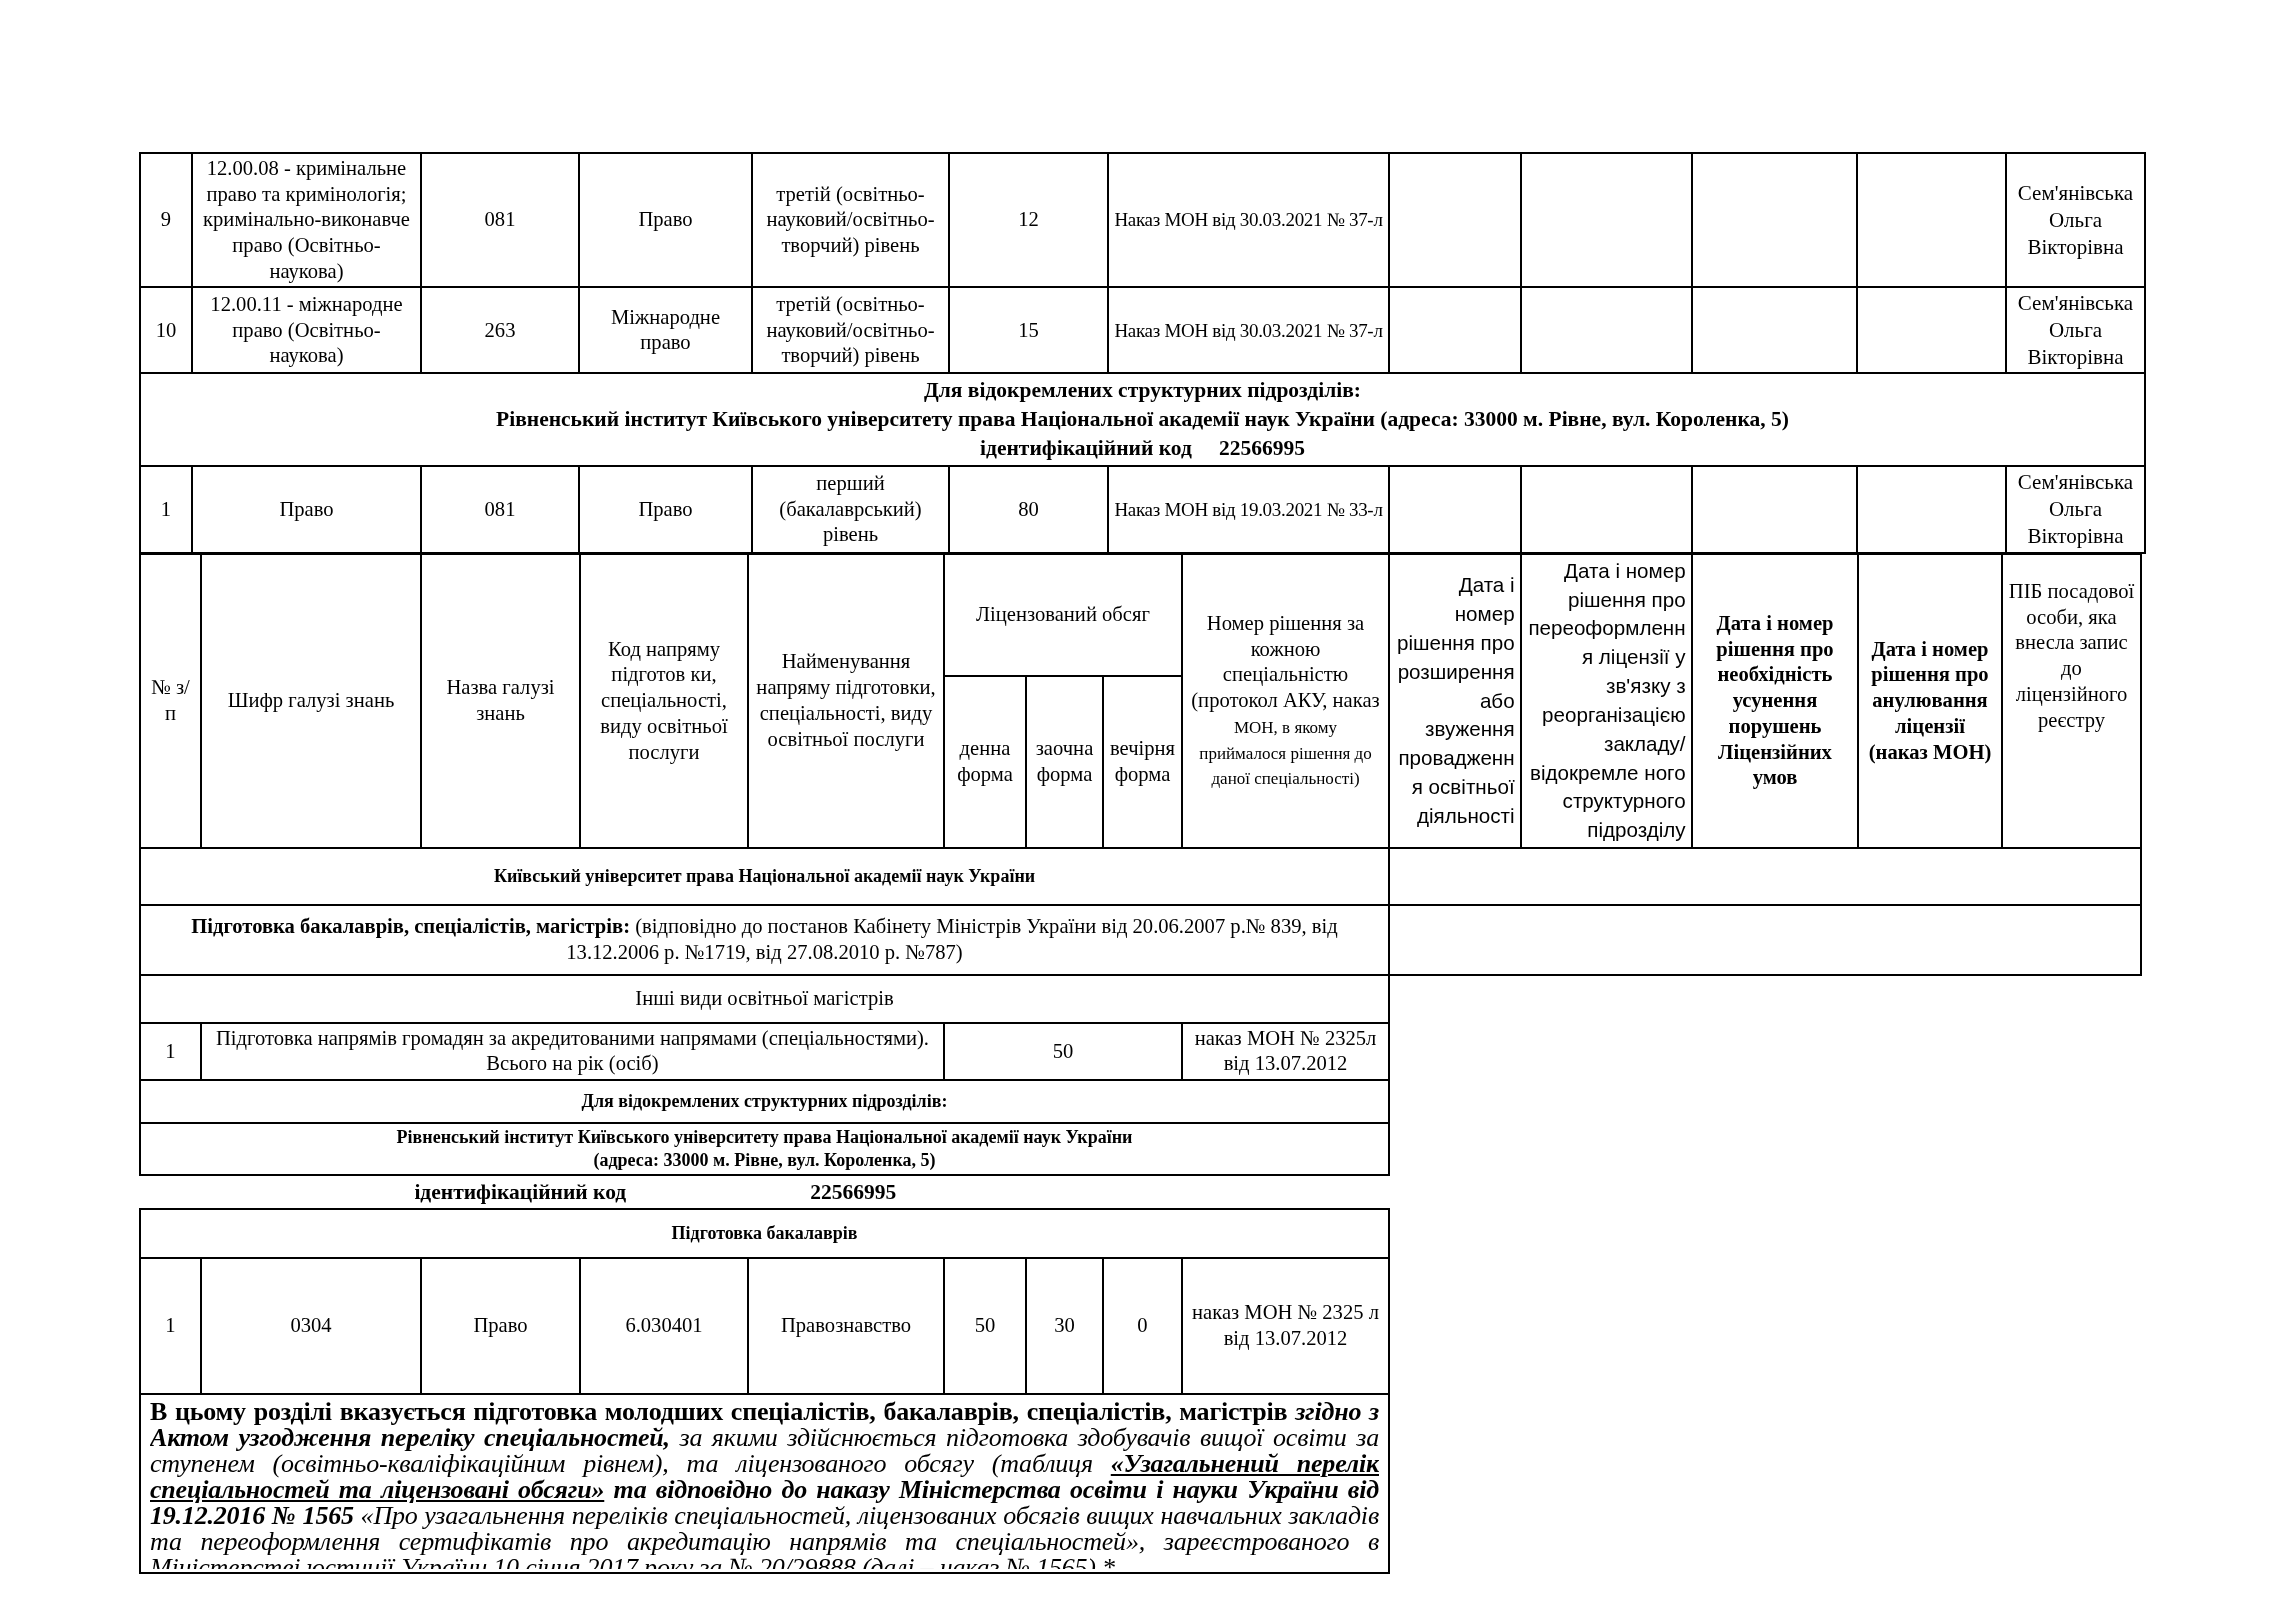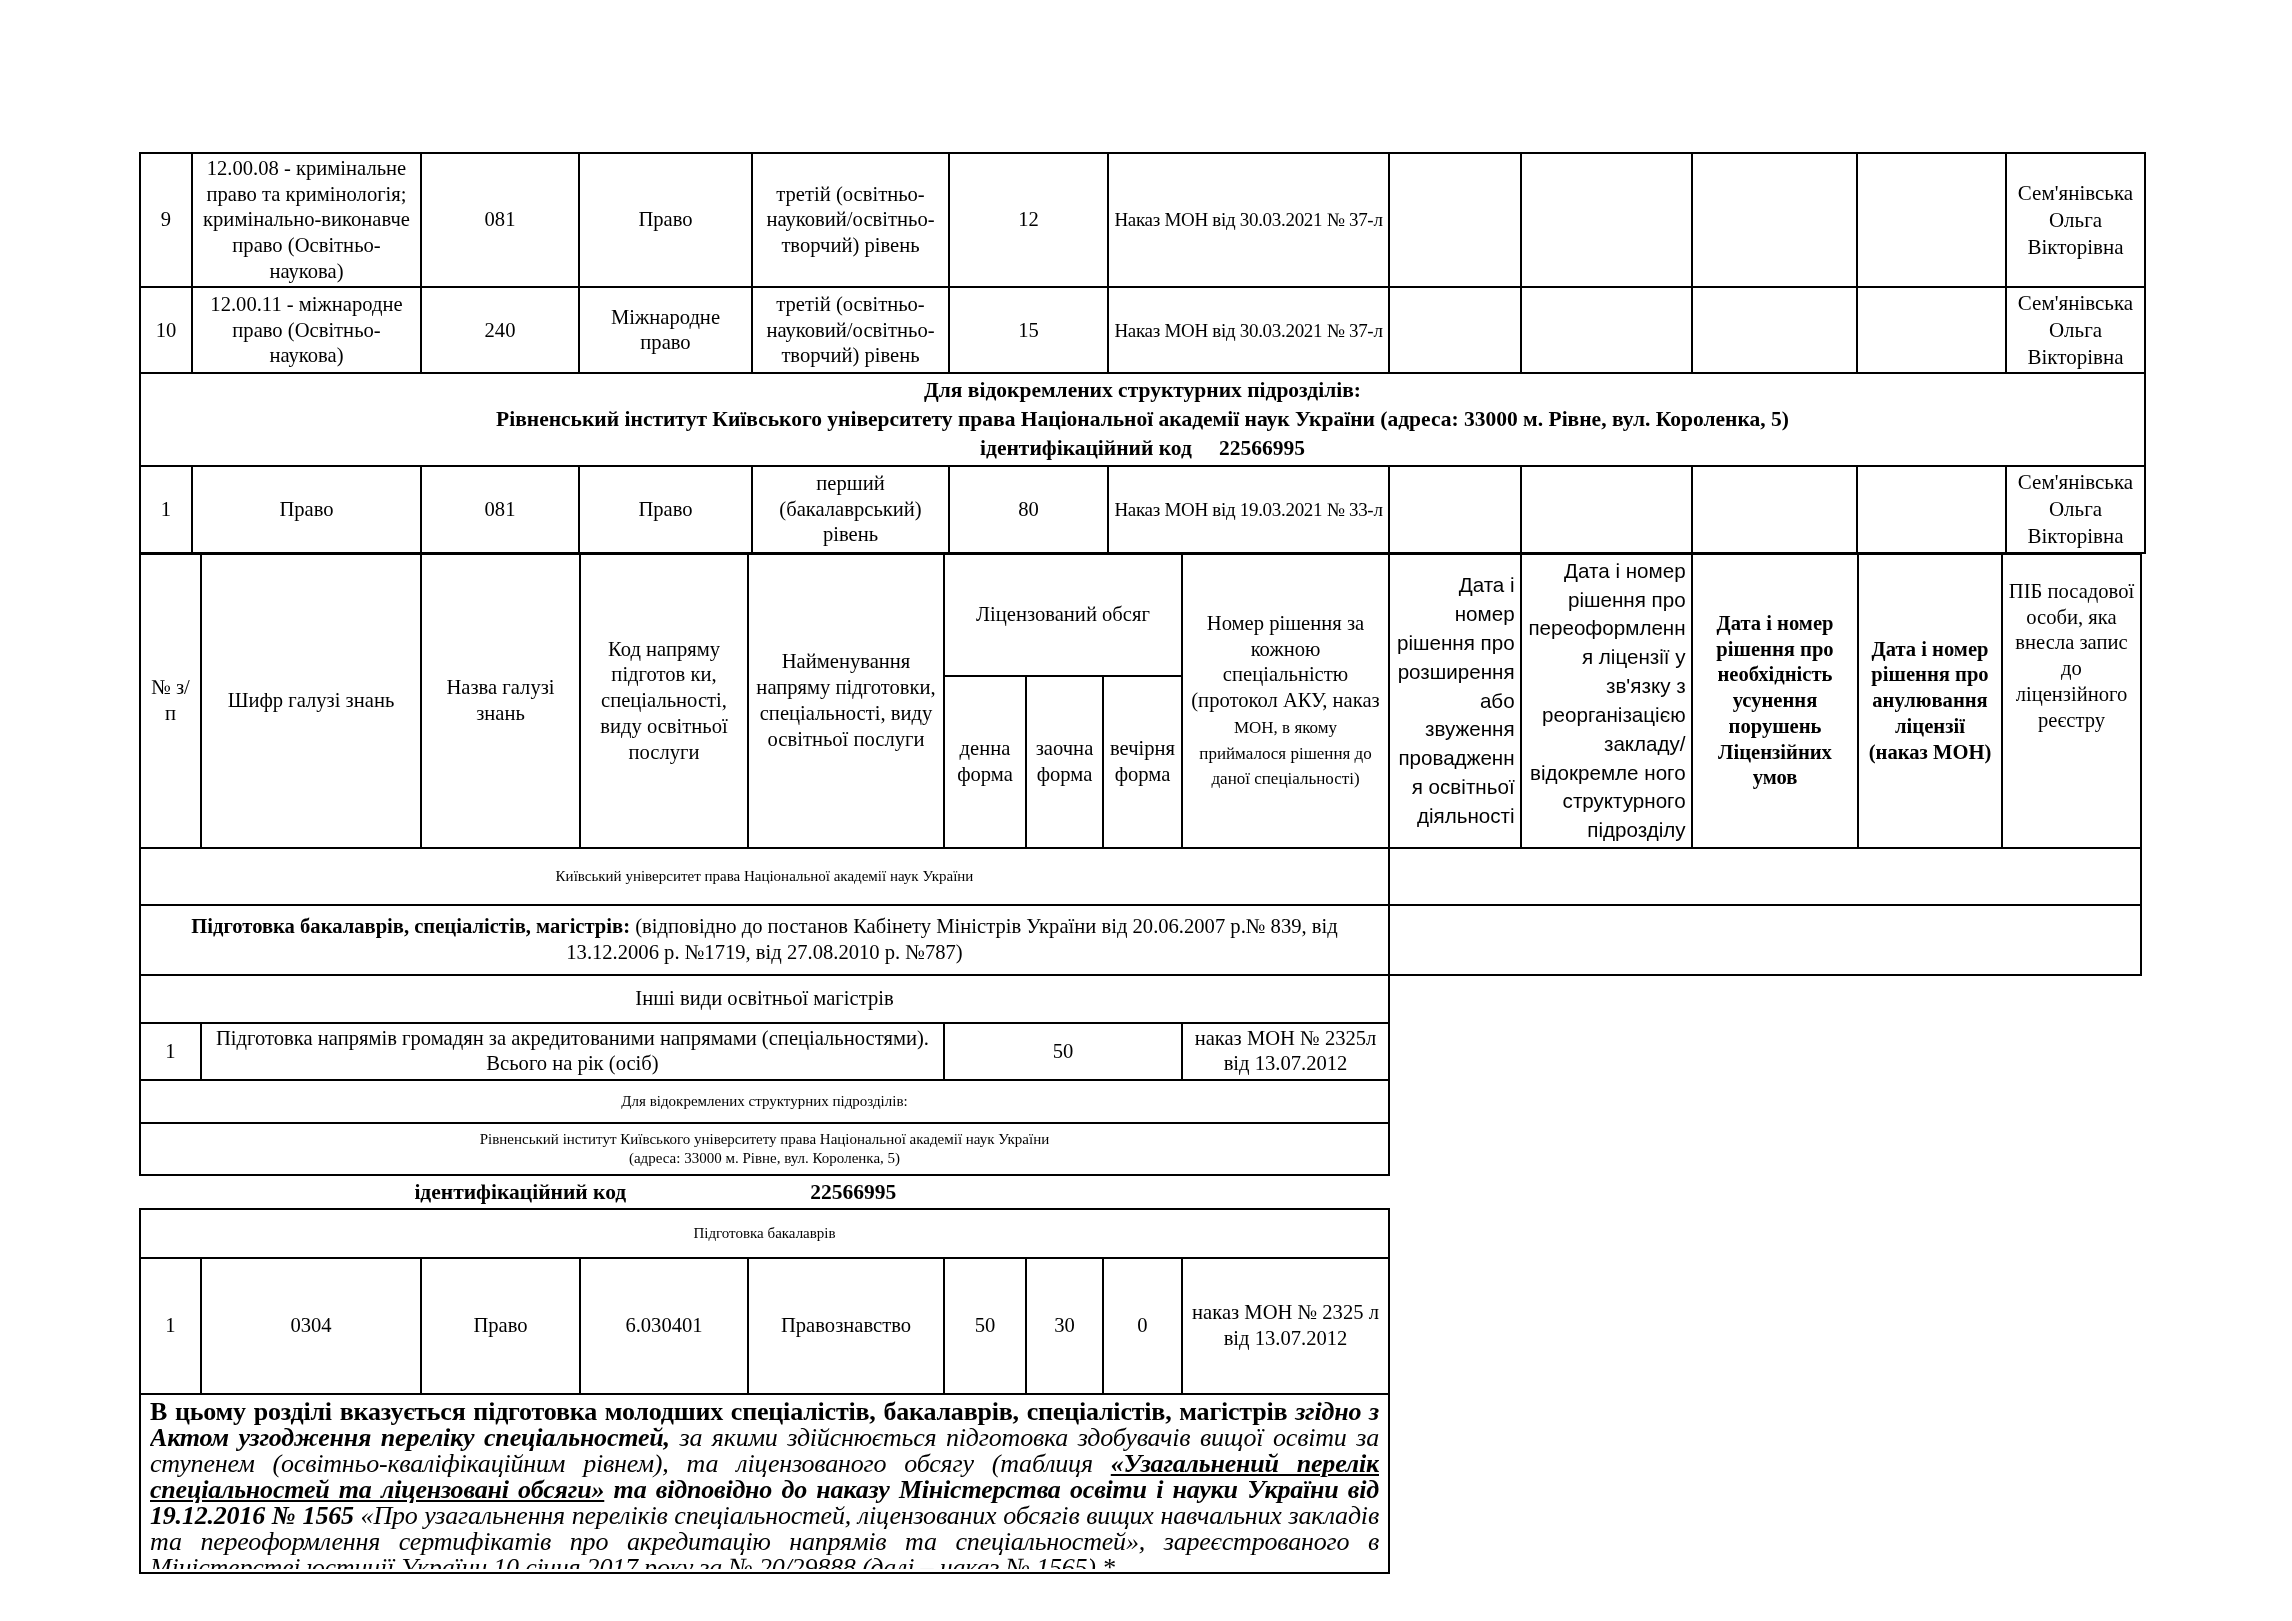--- a/index.html
+++ b/index.html
@@ -24,21 +24,21 @@
   .serifb{font-weight:bold;}
   .smalltxt{font-size:17px;}
   .nb{border:none;background:#fff;}
   .order{font-size:19px;white-space:nowrap;letter-spacing:-0.3px;}
   .vtop{vertical-align:top;padding-top:24px;}
   .secline{line-height:1.35;font-weight:bold;font-size:21.5px;}
   .gapspan{display:inline-block;width:27px;}
   .identcell{border:none;text-align:left;font-weight:bold;font-size:21.5px;}
   .identcell .lbl{margin-left:269px;}
   .identcell .val{margin-left:184px;}
-  .rowtitle{font-weight:normal;font-size:15px;border-radius:26px;}
+  .rowtitle{font-weight:bold;font-size:18px;border-radius:26px;}
   .plain{font-size:20.6px;}
   .foot{
     text-align:justify;vertical-align:top;padding:3.6px 9px;
   }
   .footinner{
     height:170px;overflow:hidden;
     font-style:italic;font-size:26px;line-height:26px;
     letter-spacing:-0.2px;text-align:justify;
   }
   .fb{font-weight:bold;font-style:normal;}
@@ -79,21 +79,21 @@
         <td class="order">Наказ МОН від 30.03.2021 № 37-л</td>
         <td></td>
         <td></td>
         <td></td>
         <td></td>
         <td class="pibcell">Сем'янівська Ольга Вікторівна</td>
       </tr>
       <tr style="height:85px">
         <td>10</td>
         <td>12.00.11 - міжнародне право (Освітньо-наукова)</td>
-        <td>240</td>
+        <td>263</td>
         <td>Міжнародне право</td>
         <td>третій (освітньо-науковий/освітньо-творчий) рівень</td>
         <td>15</td>
         <td class="order">Наказ МОН від 30.03.2021 № 37-л</td>
         <td></td>
         <td></td>
         <td></td>
         <td></td>
         <td class="pibcell">Сем'янівська Ольга Вікторівна</td>
       </tr>

